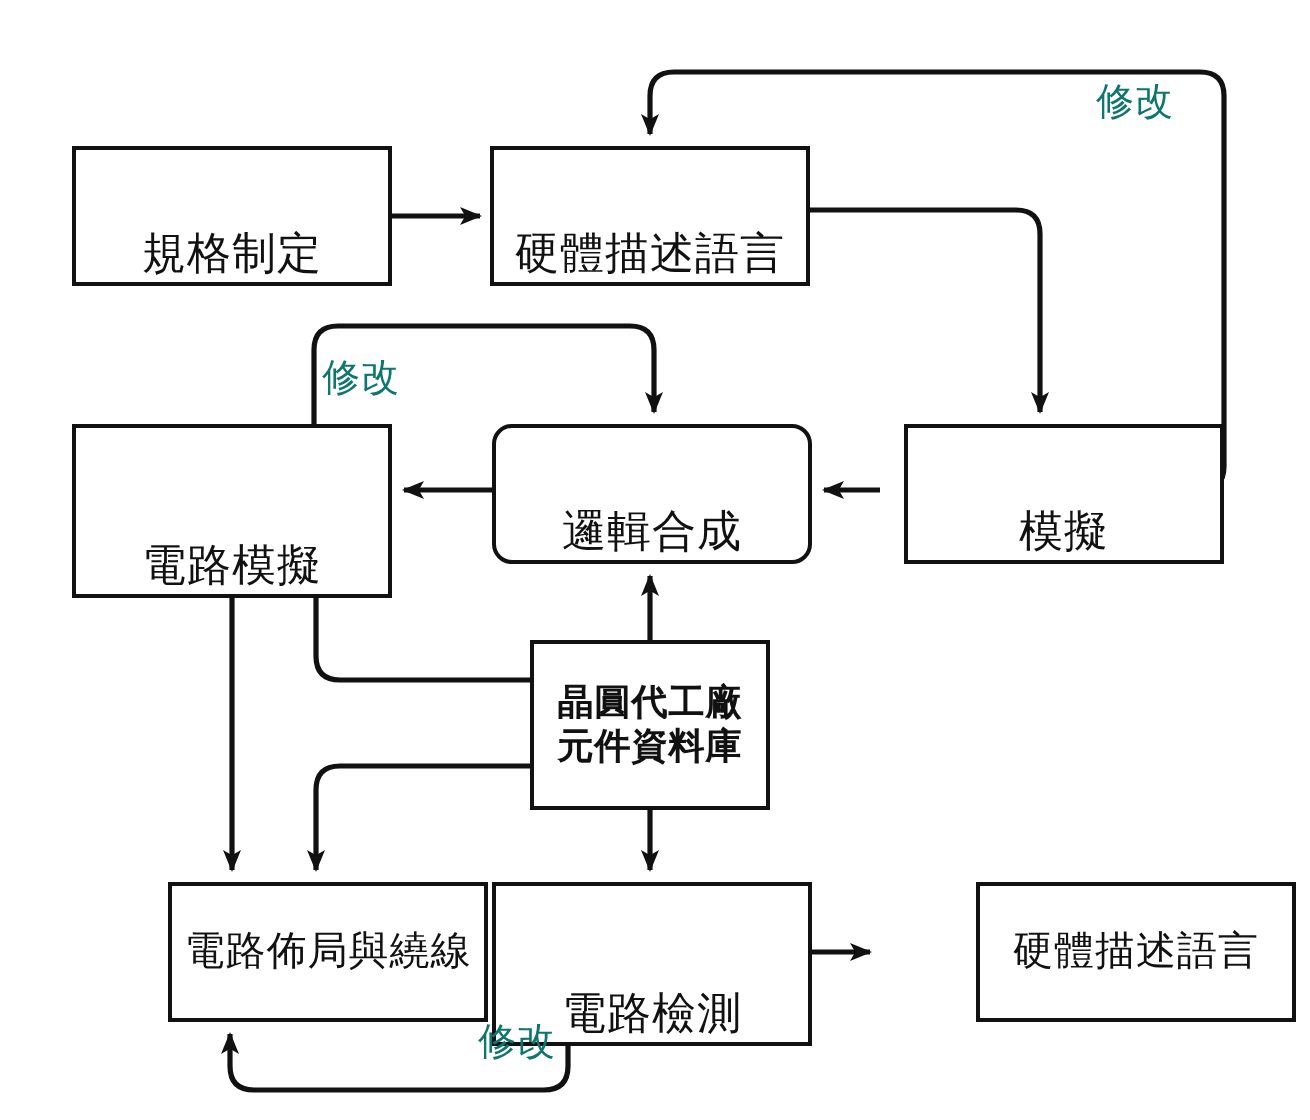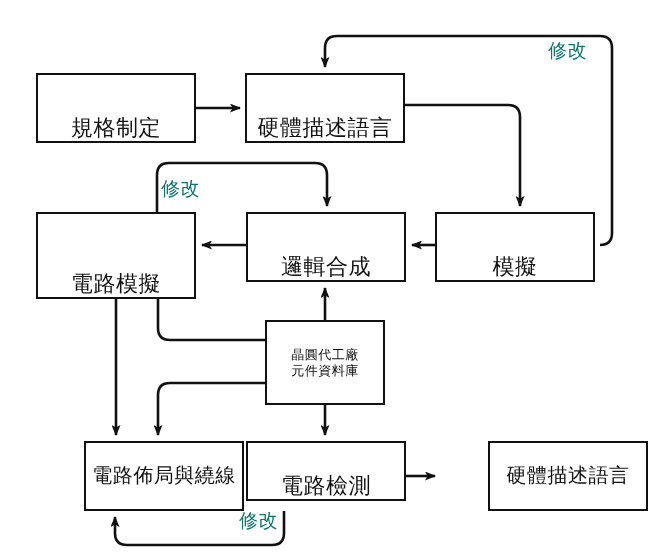--- a/index.html
+++ b/index.html
@@ -38,21 +38,21 @@
     line-height: 1.18;
     letter-spacing: 0.5px;
     z-index: 3;
   }
   .node-label {
     display: block;
     white-space: pre-line;
   }
   .size-lg { font-size: 22px; align-items: flex-end; }
   .size-md { font-size: 20px; margin-left: 48px; }
-  .size-sm { font-size: 13px; }
+  .size-sm { font-size: 18px; font-weight: bold; }
   .edge-label {
     position: absolute;
     color: #0f766e;
     font-size: 19px;
     letter-spacing: 0.5px;
     background: transparent;
     white-space: nowrap;
     z-index: 4;
   }
 </style>
@@ -105,38 +105,38 @@
   </div>
 
   <div class="node-box size-lg" style="left:245px; top:73px; width:160px; height:70px;">
     <span class="node-label">硬體描述語言</span>
   </div>
 
   <div class="node-box size-lg" style="left:36px; top:212px; width:160px; height:87px;">
     <span class="node-label">電路模擬</span>
   </div>
 
-  <div class="node-box size-lg" style="left:246px; top:212px; width:160px; height:70px;">
+  <div class="node-box size-lg" style="left:246px; top:212px; width:160px; height:70px;border-radius:10px;">
     <span class="node-label">邏輯合成</span>
   </div>
 
-  <div class="node-box size-lg" style="left:435px; top:212px; width:160px; height:70px;">
+  <div class="node-box size-lg" style="left:452px; top:212px; width:160px; height:70px;">
     <span class="node-label">模擬</span>
   </div>
 
   <div class="node-box size-sm" style="left:265px; top:320px; width:120px; height:85px;">
     <span class="node-label">晶圓代工廠
 元件資料庫</span>
   </div>
 
   <div class="node-box size-md" style="left:36px; top:441px; width:160px; height:70px;">
     <span class="node-label">電路佈局與繞線</span>
   </div>
 
-  <div class="node-box size-lg" style="left:246px; top:441px; width:160px; height:60px;">
+  <div class="node-box size-lg" style="left:246px; top:441px; width:160px; height:82px;">
     <span class="node-label">電路檢測</span>
   </div>
 
   <div class="node-box size-md" style="left:440px; top:441px; width:160px; height:70px;">
     <span class="node-label">硬體描述語言</span>
   </div>
 
   <div class="edge-label" style="left:548px; top:38px;">修改</div>
 
   <div class="edge-label" style="left:161px; top:176px;">修改</div>

